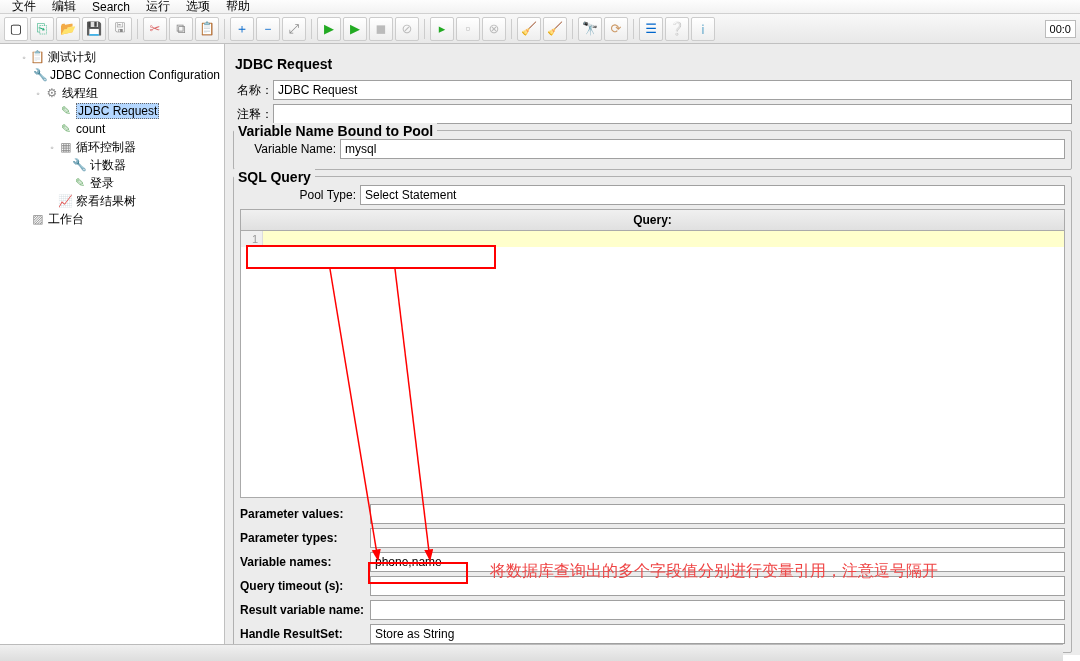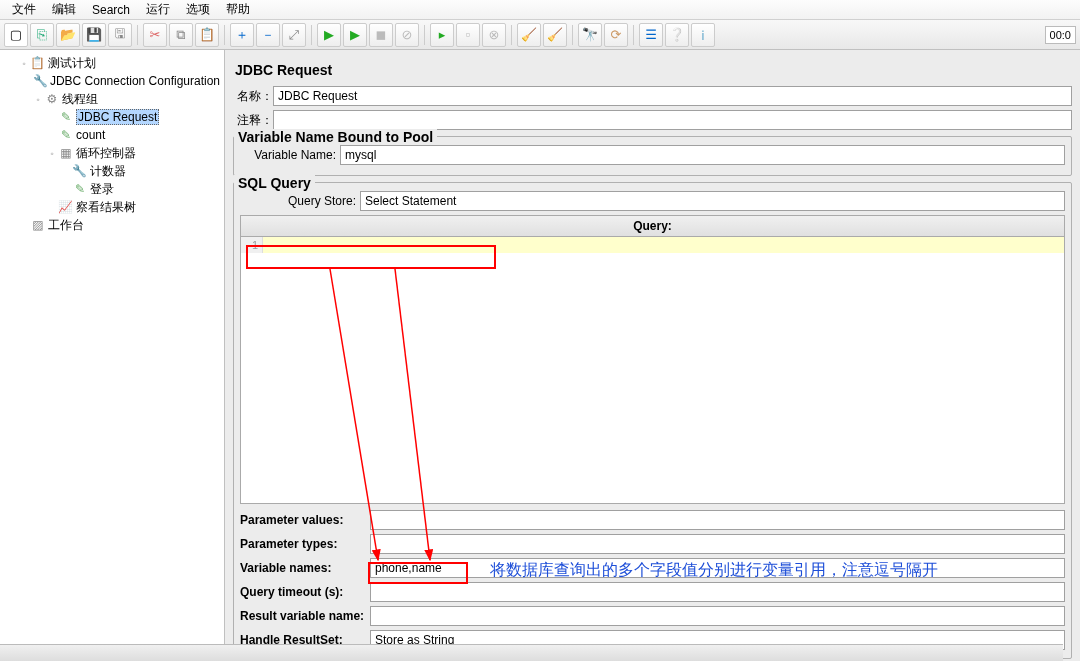--- a/index.html
+++ b/index.html
@@ -1,19 +1,19 @@
 <!DOCTYPE html>
 <html><head>
 <meta charset="utf-8">
 <style>
 * { box-sizing: border-box; margin: 0; padding: 0; }
 body { font-family: "Microsoft YaHei", Arial, sans-serif; font-size: 12px; background: #f0f0f0; overflow: hidden; }
 .window { width: 1080px; height: 661px; background: #fff; position: relative; }
 
-.menubar { height: 20px; background: linear-gradient(#fdfdfd, #f2f2f2); border-bottom: 1px solid #d0d0d0; display: flex; align-items: center; padding: 0 4px; font-size: 12px; }
+.menubar { height: 14px; background: linear-gradient(#fdfdfd, #f2f2f2); border-bottom: 1px solid #d0d0d0; display: flex; align-items: center; padding: 0 4px; font-size: 12px; }
 .menubar span { padding: 0 8px; cursor: default; }
 
 .toolbar { height: 30px; background: linear-gradient(#f8f8f8, #e8e8e8); border-bottom: 1px solid #c0c0c0; display: flex; align-items: center; padding: 2px 4px; gap: 2px; }
 .toolbar .btn { width: 24px; height: 24px; border: 1px solid #ccc; border-radius: 2px; background: linear-gradient(#fff,#eee); display: flex; align-items: center; justify-content: center; font-size: 13px; }
 .toolbar .btn.empty { background: #fff; }
 .toolbar .sep { width: 1px; height: 20px; background: #ccc; margin: 0 3px; }
 .toolbar .time { margin-left: auto; background: #fff; border: 1px solid #bbb; padding: 2px 4px; font-size: 11px; }
 
 .body { display: flex; height: 611px; }
 
@@ -47,21 +47,21 @@
 .kw-select { color: #0000cc; }
 .kw-from { color: #0000cc; }
 
 .param-rows { margin-top: 6px; }
 .param-rows .field-row label { width: 130px; text-align: left; font-weight: bold; padding-right: 4px; }
 
 .scrollbar-bottom { position: absolute; bottom: 0; left: 0; right: 17px; height: 17px; background: linear-gradient(#f0f0f0,#ddd); border-top: 1px solid #bbb; }
 
 .annotation-box1 { position: absolute; border: 2px solid #ff0000; left: 246px; top: 245px; width: 250px; height: 24px; pointer-events: none; }
 .annotation-box2 { position: absolute; border: 2px solid #ff0000; left: 368px; top: 562px; width: 100px; height: 22px; pointer-events: none; }
-.annotation-text { position: absolute; left: 490px; top: 560px; color: #1d4ed8; font-size: 16px; width: 580px; line-height: 22px; pointer-events: none; font-family: Liberation Mono, monospace; }
+.annotation-text { position: absolute; left: 490px; top: 560px; color: #ef4444; font-size: 16px; width: 580px; line-height: 22px; pointer-events: none; font-family: Liberation Serif, serif; }
 svg.arrows { position: absolute; left: 0; top: 0; pointer-events: none; }
 </style>
 </head>
 <body>
 
 <div class="window">
   <div class="menubar">
     <span>文件</span>
     <span>编辑</span>
     <span>Search</span>
@@ -226,21 +226,21 @@
         <div class="group-title">Variable Name Bound to Pool</div>
         <div class="field-row">
           <label>Variable Name:</label>
           <input type="text" value="mysql" style="">
         </div>
       </div>
 
       <div class="group sql-group" style="padding-bottom:4px;">
         <div class="group-title">SQL Query</div>
         <div class="field-row">
-          <label>Query Store:</label>
+          <label>Pool Type:</label>
           <input type="text" value="Select Statement" style="">
         </div>
         <div class="query-header">Query:</div>
         <div class="code-editor">
           <div class="code-line">
             <div class="gutter">1</div>
           </div>
         </div>
 
         <div class="param-rows">

